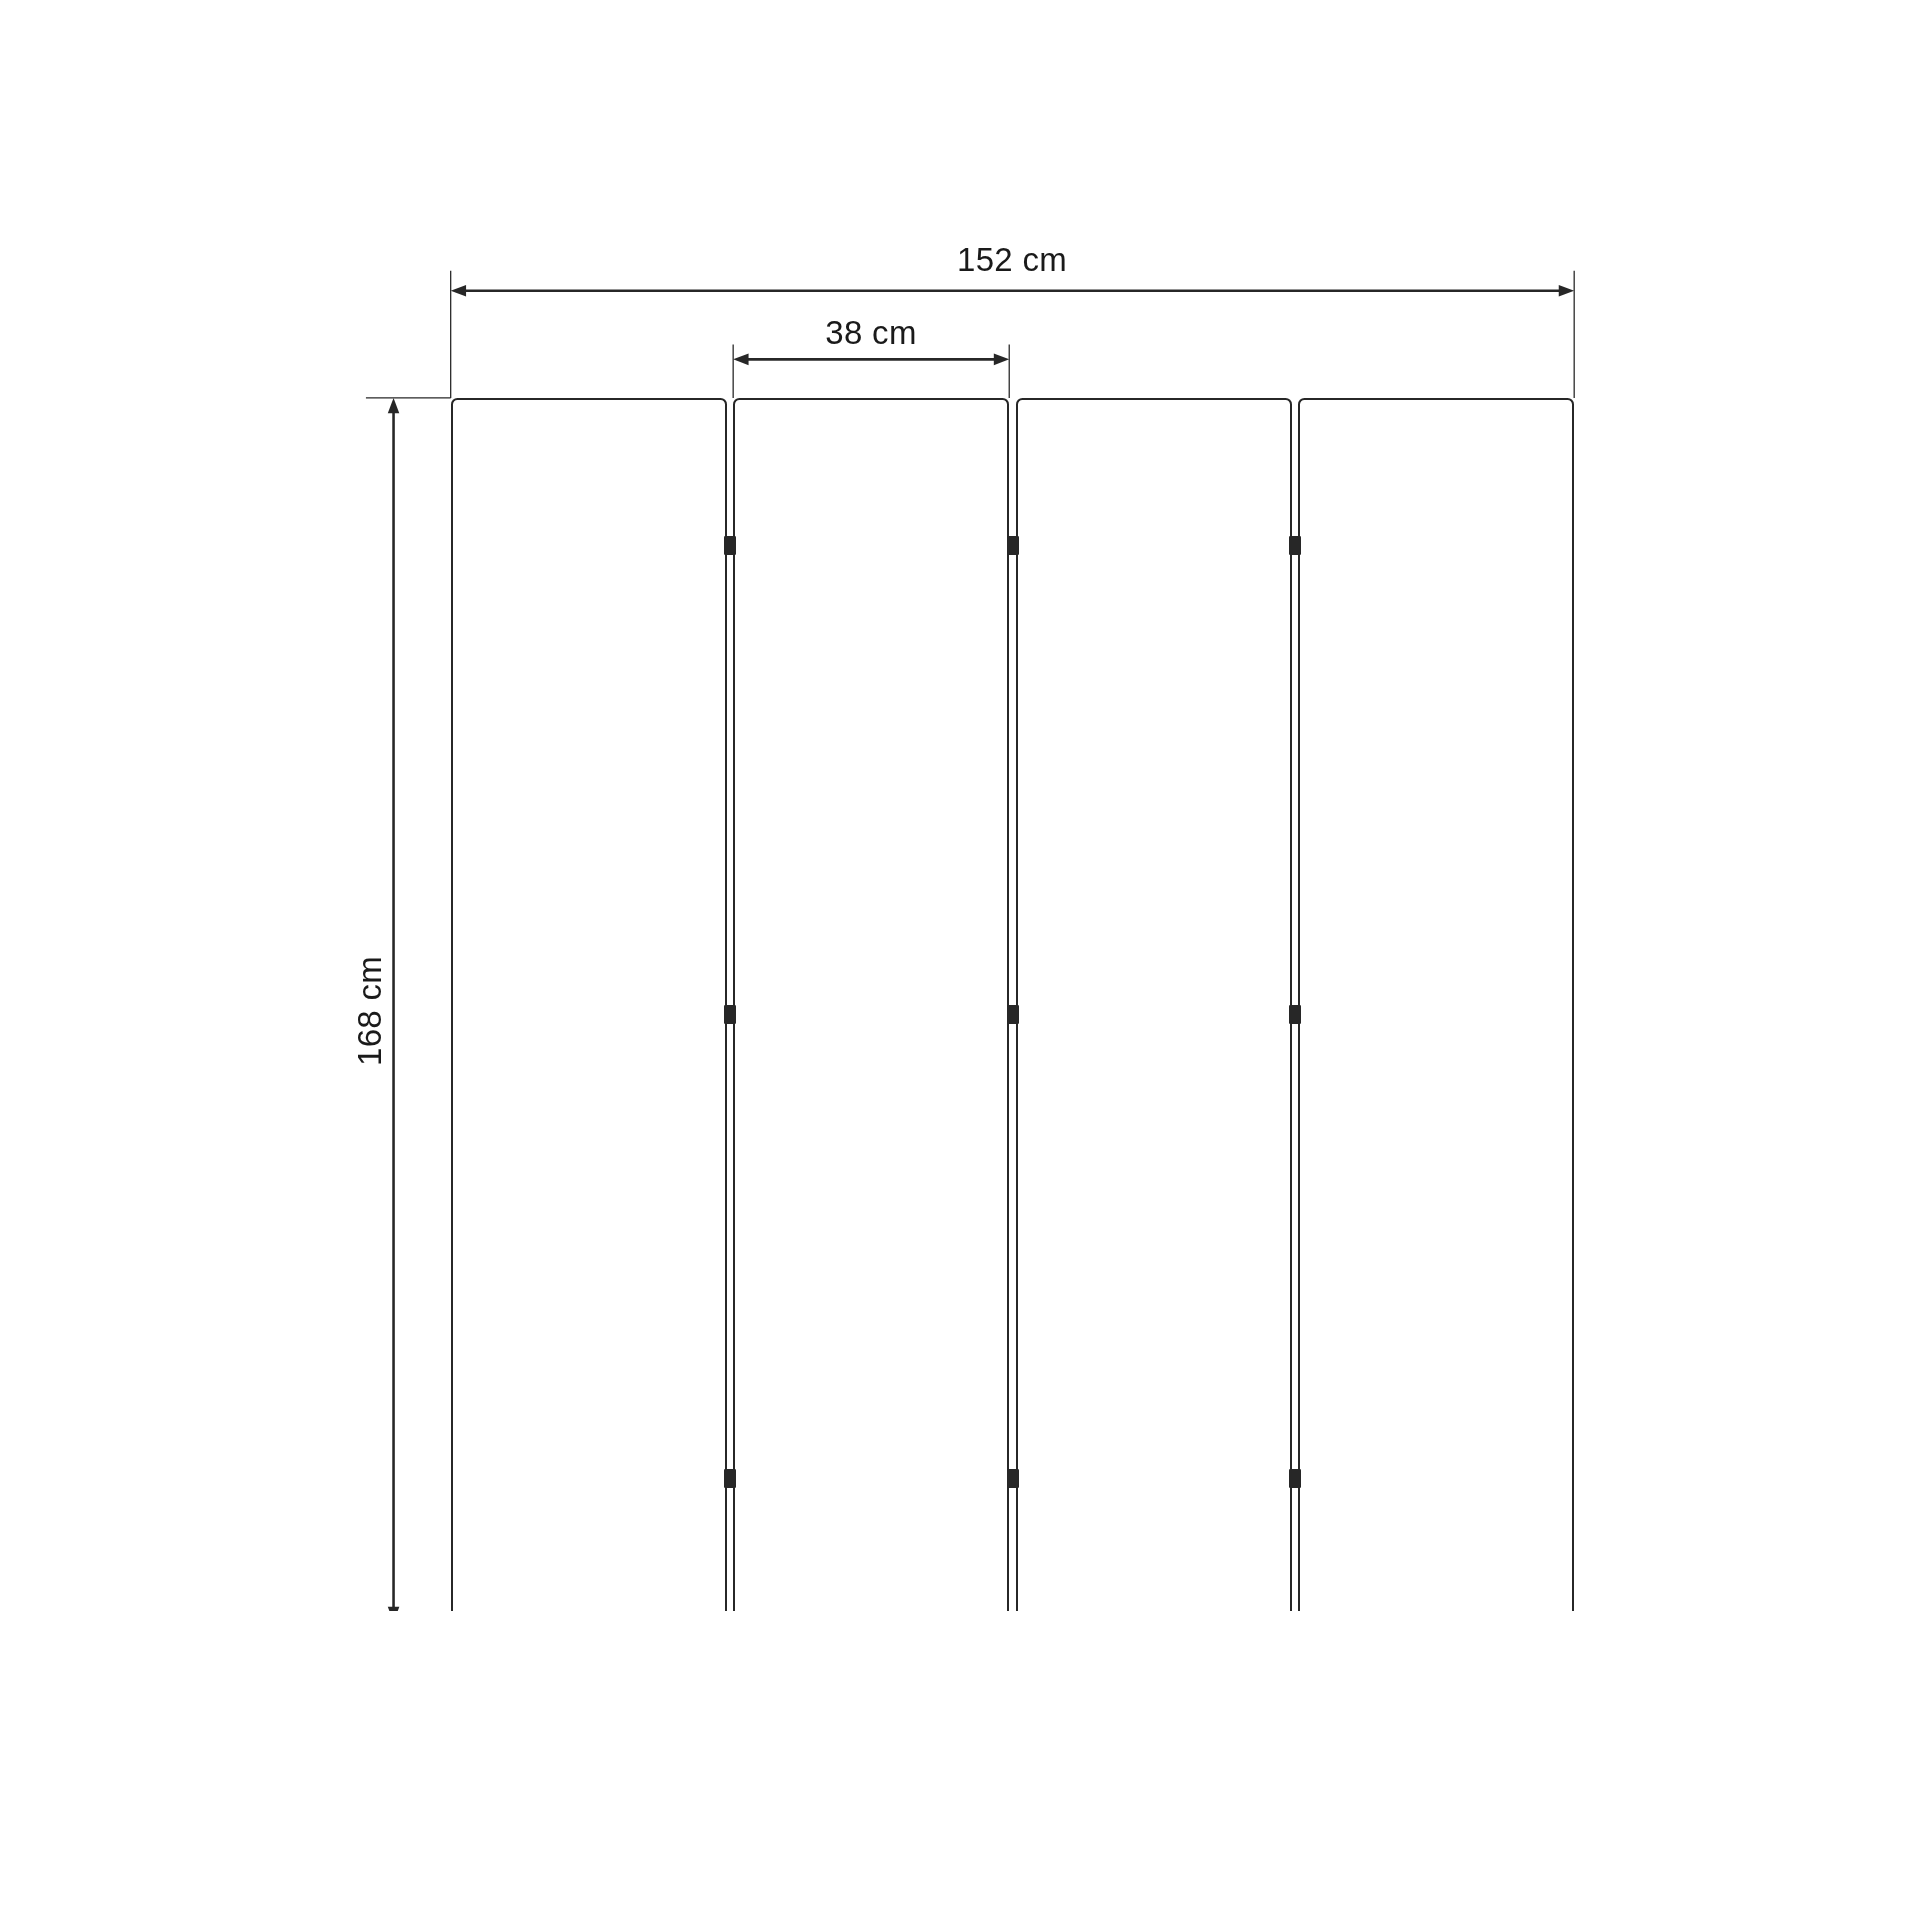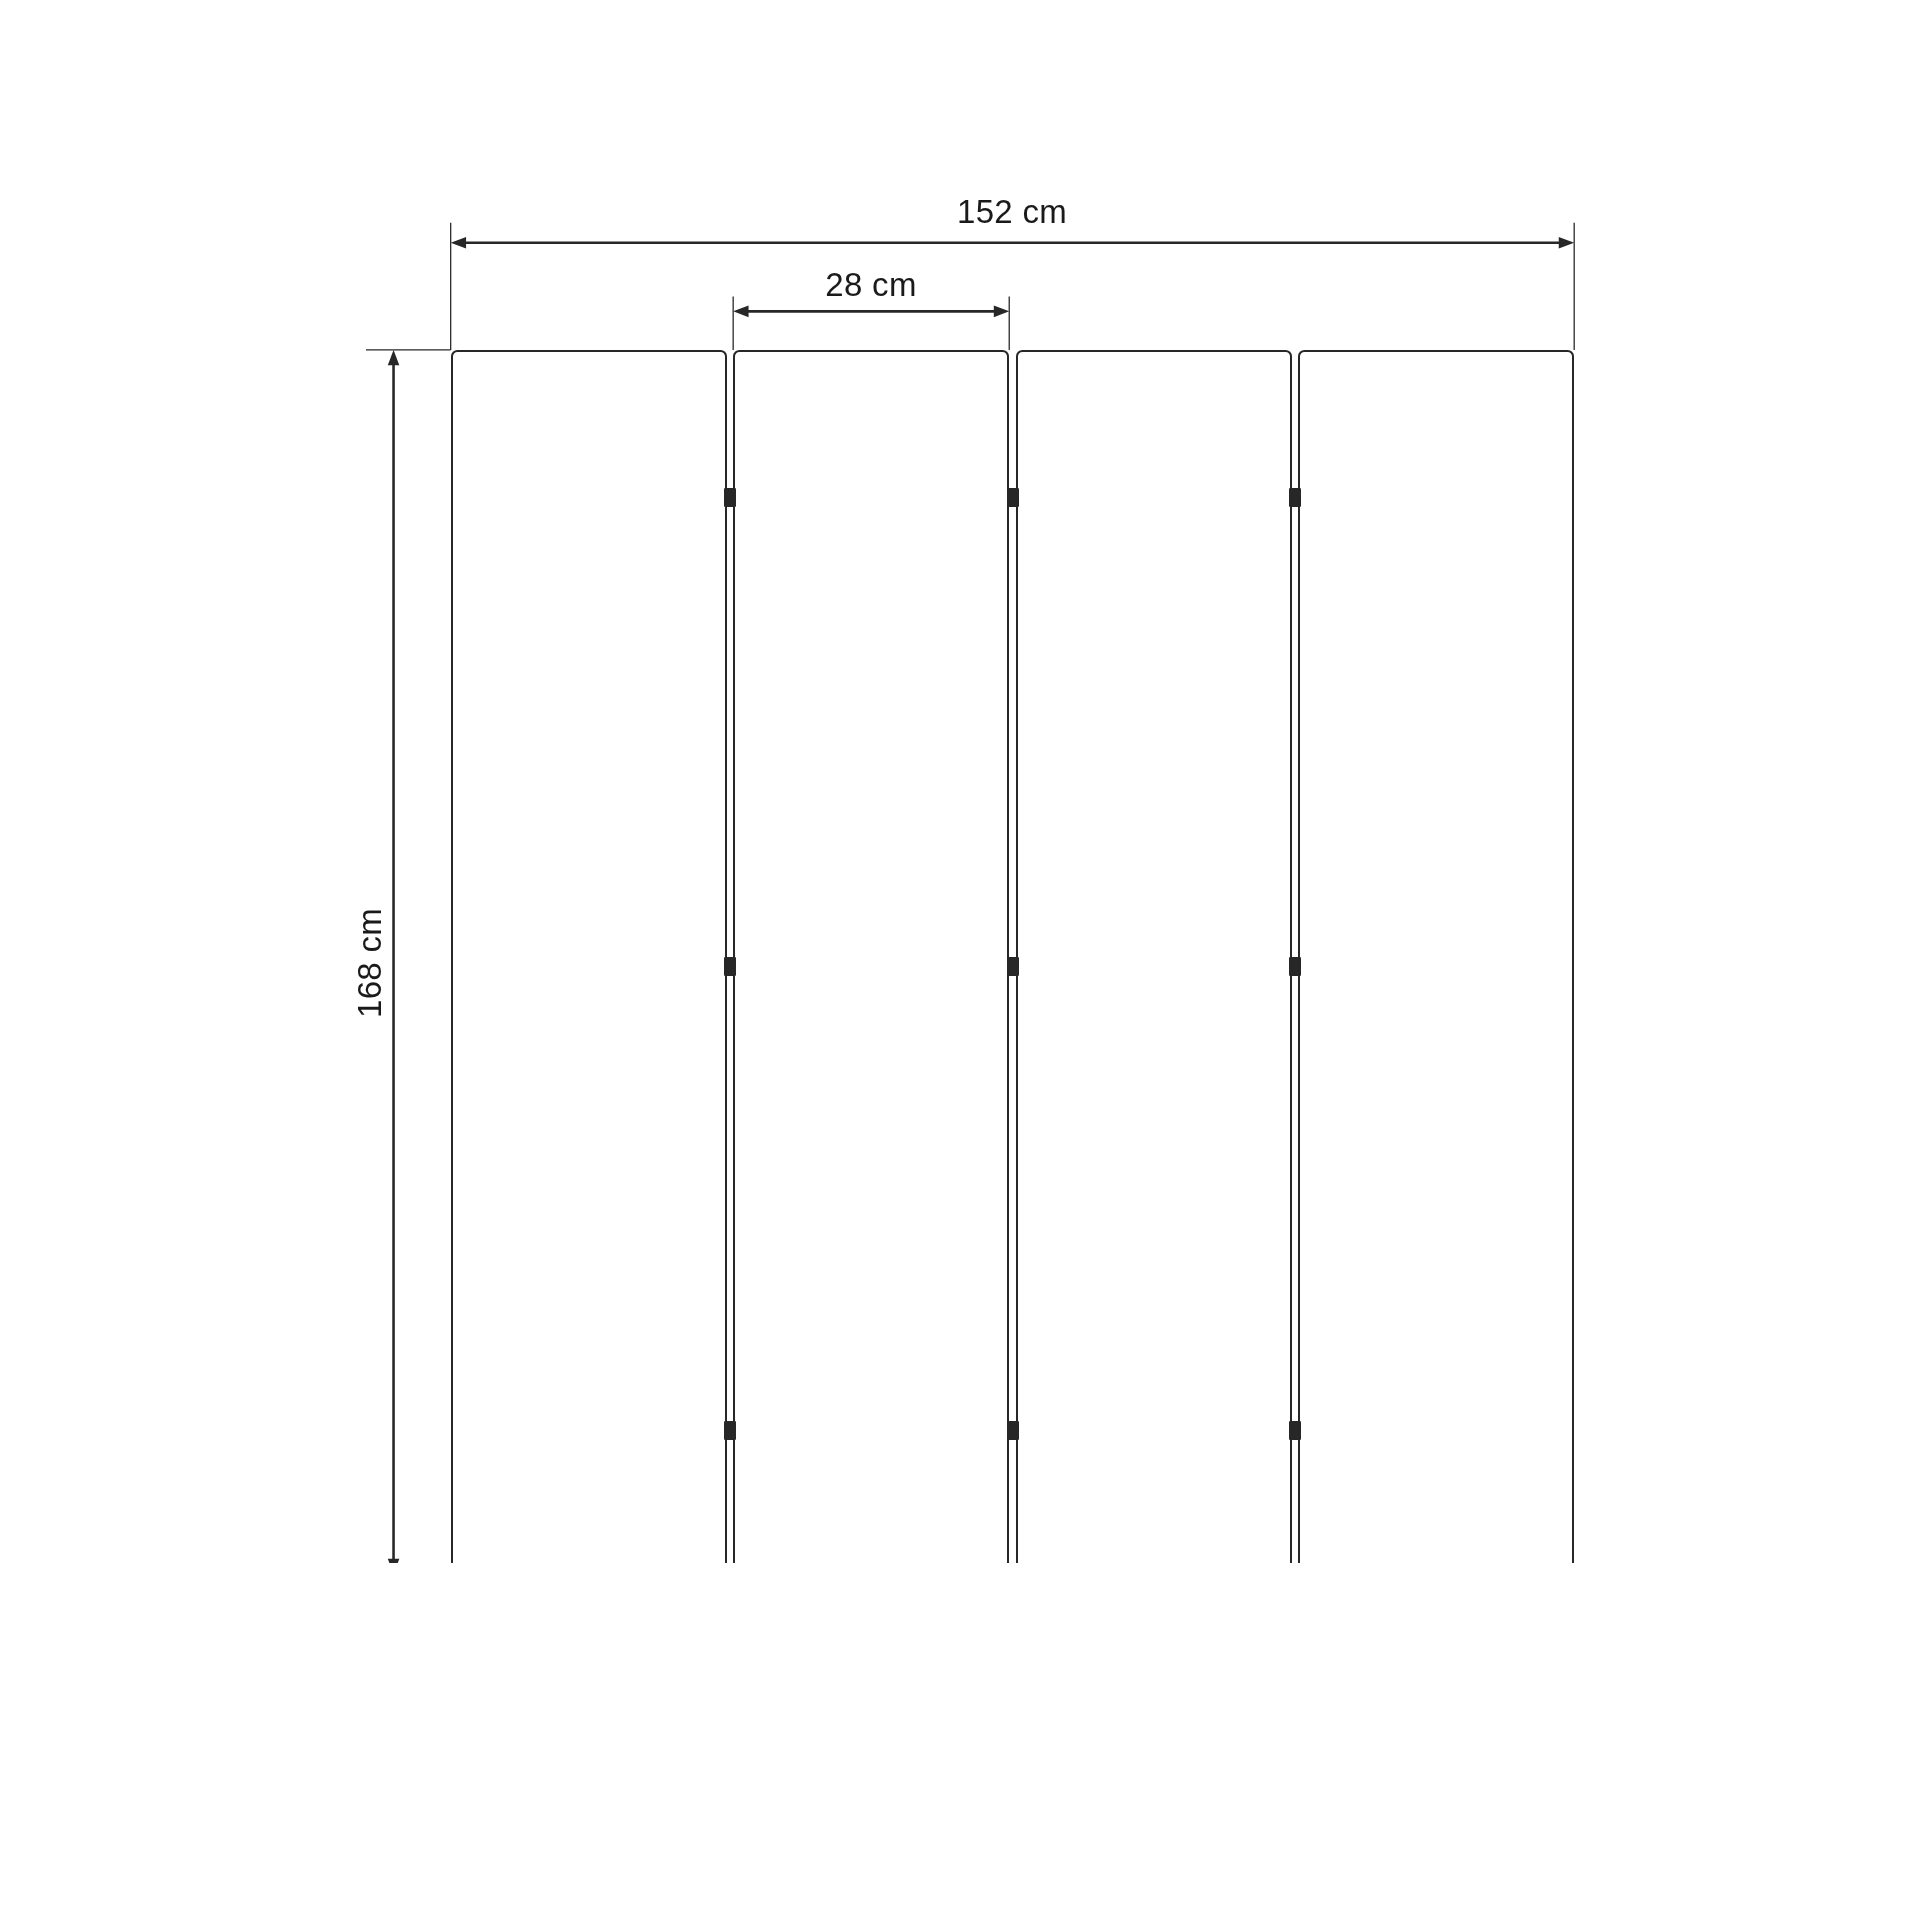--- a/index.html
+++ b/index.html
@@ -3,20 +3,21 @@
 <meta charset="utf-8">
 <style>
   html, body { margin: 0; padding: 0; background: #ffffff; }
   .canvas {
     position: relative;
     width: 1926px;
     height: 1563px;
     background: #ffffff;
     font-family: "Liberation Sans", sans-serif;
     overflow: hidden;
+    margin-top: 48px;
   }
   .panel {
     position: absolute;
     top: 350px;
     width: 276px;
     height: 1225px;
     border: 2.6px solid #272727;
     border-radius: 6.4px;
     background: #ffffff;
     box-sizing: border-box;
@@ -89,17 +90,17 @@
 
   <div class="hinge" style="left:1007px; top:488px;"></div>
   <div class="hinge" style="left:1007px; top:957px;"></div>
   <div class="hinge" style="left:1007px; top:1421px;"></div>
 
   <div class="hinge" style="left:1289px; top:488px;"></div>
   <div class="hinge" style="left:1289px; top:957px;"></div>
   <div class="hinge" style="left:1289px; top:1421px;"></div>
 
   <div class="dim-label label-total-width">152 cm</div>
-  <div class="dim-label label-panel-width">28 cm</div>
+  <div class="dim-label label-panel-width">38 cm</div>
   <div class="dim-label label-height">168 cm</div>
 
 </div>
 
 
 </body></html>

